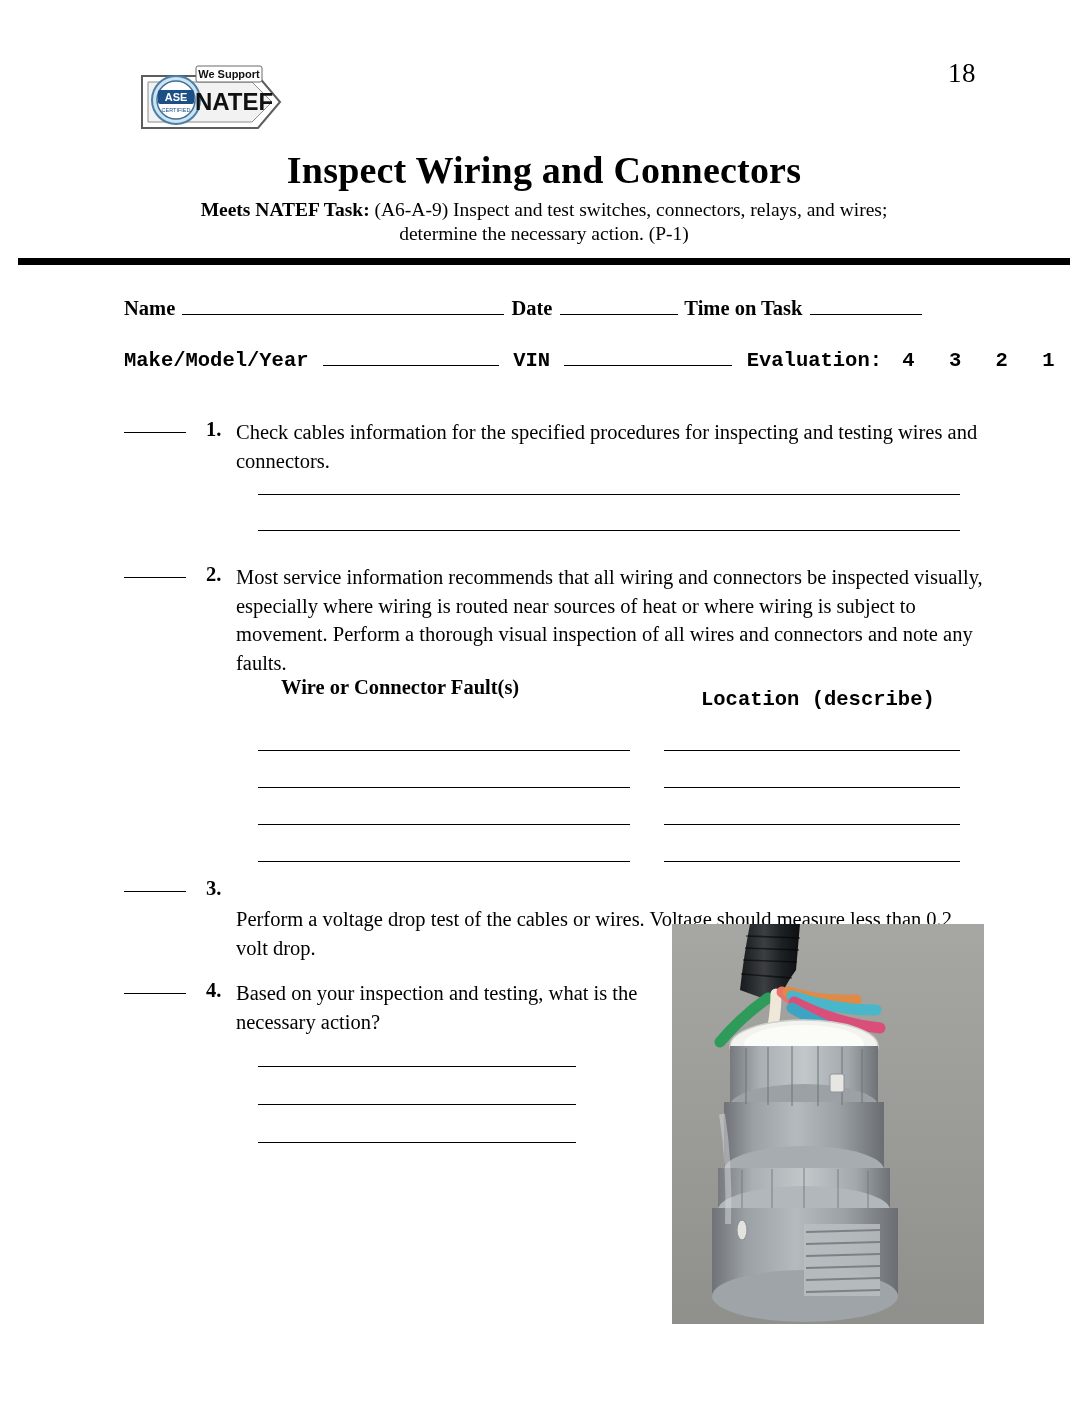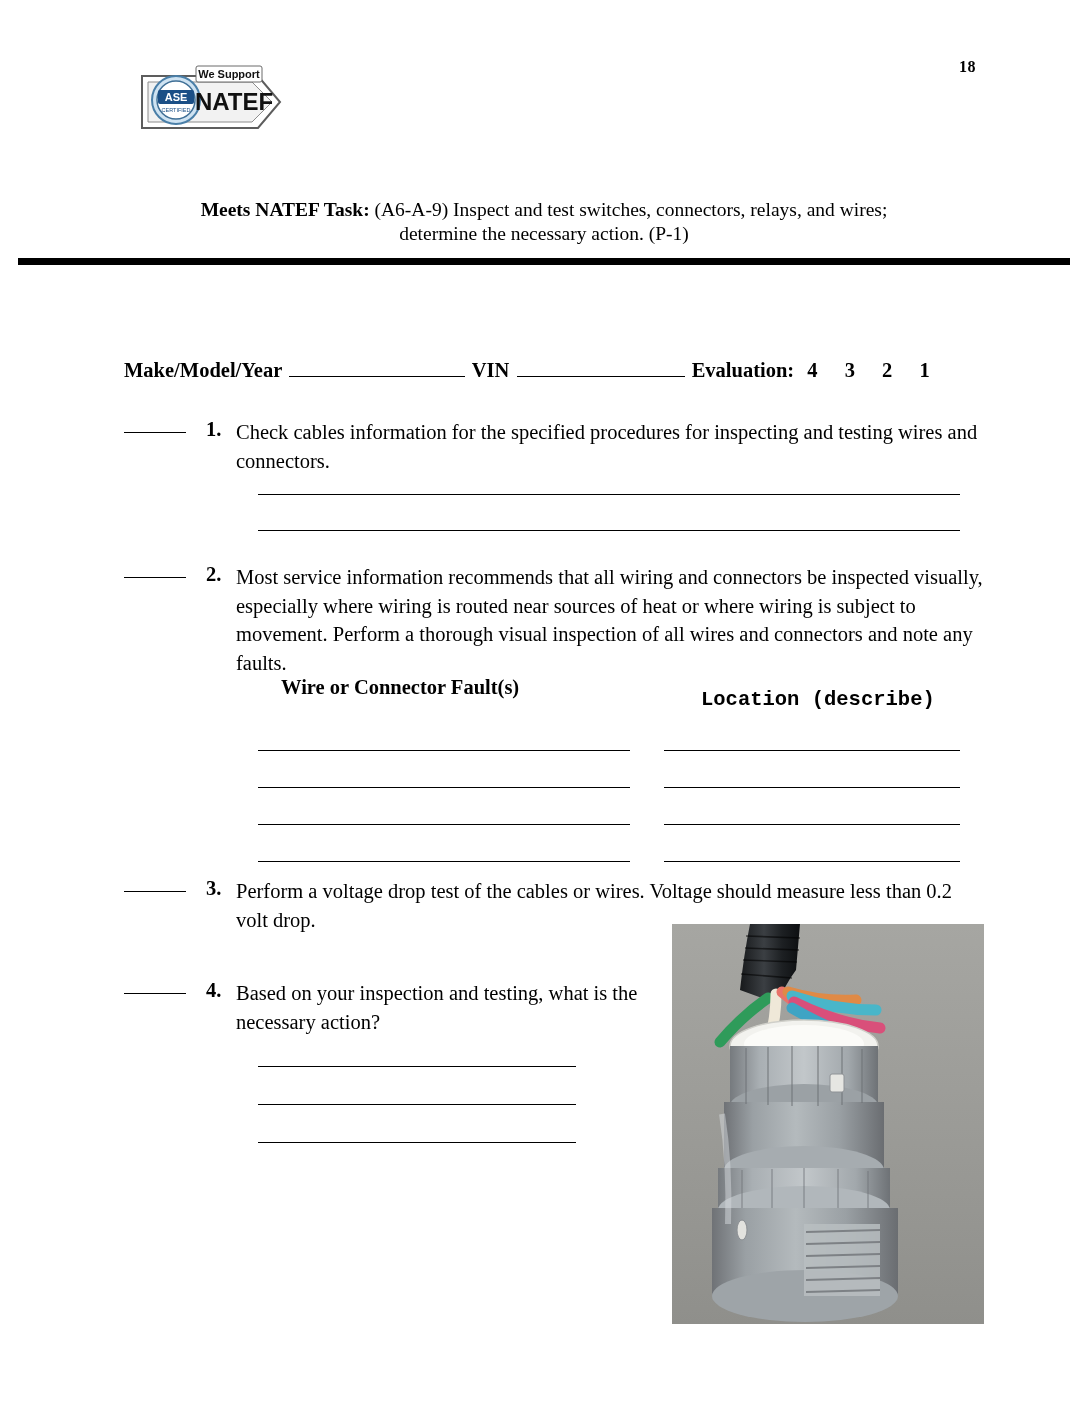--- a/index.html
+++ b/index.html
@@ -18,22 +18,22 @@
     margin: 0 auto;
     background: #ffffff;
     overflow: hidden;
   }
 
   
   .page-number {
     position: absolute;
     top: 58px;
     right: 112px;
-    font-size: 16px;
-    font-weight: bold;
+    font-size: 27px;
+    font-weight: normal;
     letter-spacing: 0.5px;
     text-align: right;
   }
 
   .logo {
     position: absolute;
     top: 58px;
     left: 140px;
     width: 152px;
     height: 72px;
@@ -74,21 +74,21 @@
   
   .field-row {
     position: absolute;
     left: 124px;
     width: 900px;
     font-size: 20.5px;
     font-weight: bold;
     white-space: nowrap;
   }
   .row1 { top: 297px; }
-  .row2 { top: 359px; }
+  .row2 { top: 348px; font-family: Liberation Mono, monospace; }
 
   .lbl { font-weight: bold; }
   .blank {
     display: inline-block;
     border-bottom: 1.6px solid #000;
     vertical-align: baseline;
     height: 17px;
     margin: 0 2px;
   }
   .b-name   { width: 322px; }
@@ -128,21 +128,21 @@
     line-height: 28.5px;
   }
 
   .item1 { top: 418px; width: 860px; }
   .item1 .item-text { width: 748px; }
 
   .item2 { top: 563px; width: 860px; }
   .item2 .item-text { width: 748px; }
 
   .item3 { top: 877px; width: 860px; }
-  .item3 .item-text { width: 748px; }
+  .item3 .item-text { width: 748px; margin-top: 28px; }
 
   .item4 { top: 979px; width: 520px; }
   .item4 .item-text { width: 420px; }
 
   
   .ans-line {
     position: absolute;
     border-bottom: 1.4px solid #000;
     height: 0;
   }
@@ -185,29 +185,38 @@
         <rect x="18" y="32" width="36" height="14" rx="2" fill="#1b4f86"></rect>
         <text x="36" y="43" font-family="Liberation Sans, sans-serif" font-size="11" font-weight="bold" fill="#ffffff" text-anchor="middle">ASE</text>
         <text x="36" y="54" font-family="Liberation Sans, sans-serif" font-size="5.5" fill="#1b4f86" text-anchor="middle">CERTIFIED</text>
       </g>
       <rect x="56" y="8" width="66" height="16" rx="2" fill="#ffffff" stroke="#6a6a6a" stroke-width="1"></rect>
       <text x="89" y="20" font-family="Liberation Sans, sans-serif" font-size="11" font-weight="bold" fill="#111111" text-anchor="middle">We Support</text>
       <text x="94" y="52" font-family="Liberation Sans, sans-serif" font-size="24" font-weight="bold" fill="#111111" text-anchor="middle">NATEF</text>
     </svg>
   </div>
 
+  <div class="doc-title">Inspect Wiring and Connectors</div>
 
   <div class="subtitle">
     <b>Meets NATEF Task:</b>
     <span>(A6-A-9)  Inspect and test switches, connectors, relays, and wires;</span><br>
     <span>determine the necessary action.  (P-1)</span>
   </div>
 
   <div class="rule"></div>
 
+  <div class="field-row row1">
+    <span class="lbl">Name</span>
+    <span class="blank b-name"></span>
+    <span class="lbl">Date</span>
+    <span class="blank b-date"></span>
+    <span class="lbl">Time on Task</span>
+    <span class="blank b-time"></span>
+  </div>
 
   <div class="field-row row2">
     <span class="lbl">Make/Model/Year</span>
     <span class="blank b-mmy"></span>
     <span class="lbl">VIN</span>
     <span class="blank b-vin"></span>
     <span class="lbl">Evaluation:</span>
     <span class="eval-nums">4  3  2  1</span>
   </div>
 

